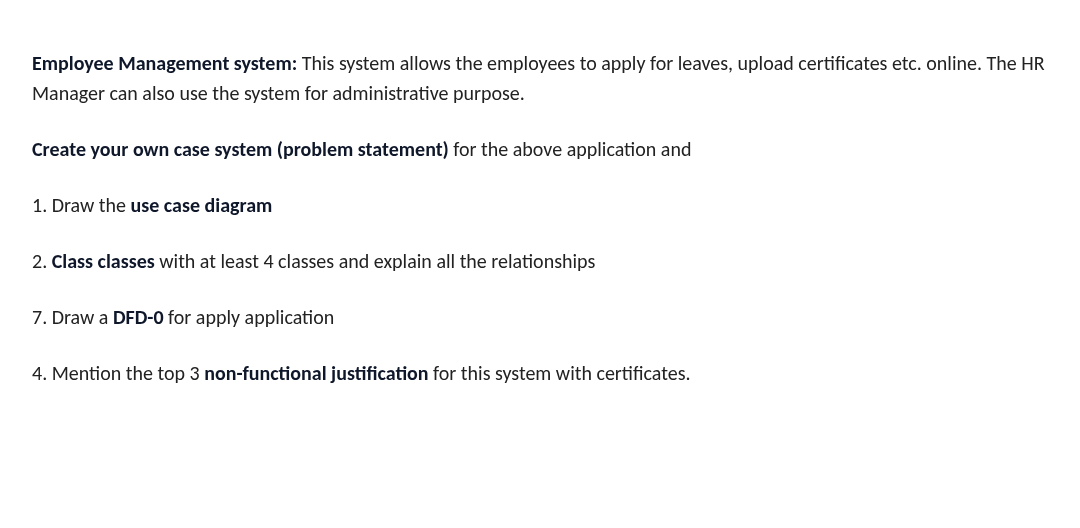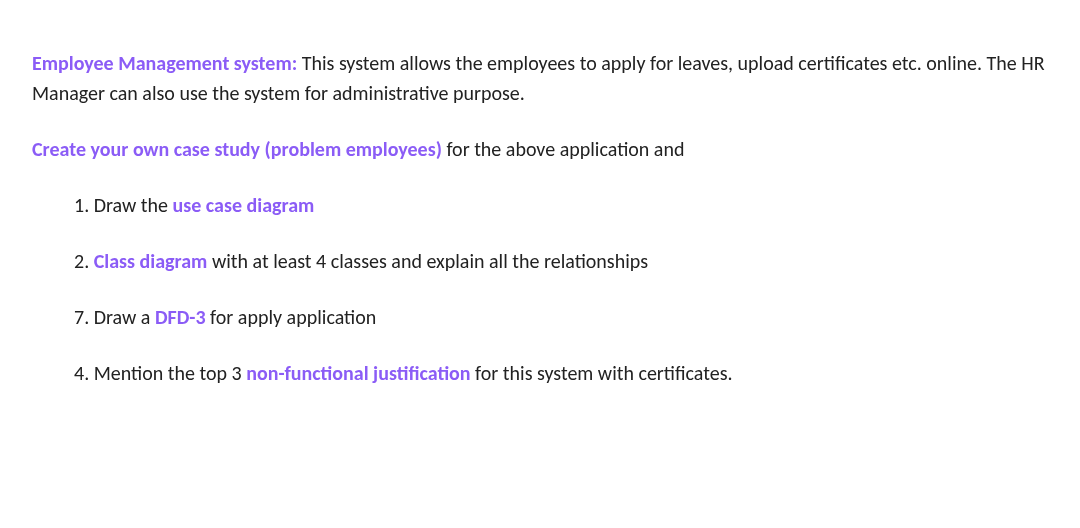--- a/index.html
+++ b/index.html
@@ -15,45 +15,44 @@
       padding: 48px 32px 32px 32px;
       color: #222222;
       font-size: 20px;
       line-height: 1.5;
     }
     .paragraph {
       margin-bottom: 26px;
     }
     .list-item {
       margin-bottom: 26px;
-      margin-left: 42px;
     }
     .bold {
       font-weight: 700;
-      color: #8b5cf6;
+      color: #0f172a;
     }
   </style>
 </head>
 <body>
 
 <div class="paragraph">
   <span class="bold">Employee Management system:</span><span> This system allows the employees to apply for leaves, upload certificates etc. online. The HR Manager can also use the system for administrative purpose.</span>
 </div>
 
 <div class="paragraph">
-  <span class="bold">Create your own case study (problem employees)</span><span> for the above application and</span>
+  <span class="bold">Create your own case system (problem statement)</span><span> for the above application and</span>
 </div>
 
 <div class="list-item">
   <span>1. Draw the </span><span class="bold">use case diagram</span><span></span>
 </div>
 
 <div class="list-item">
-  <span>2. </span><span class="bold">Class diagram</span><span> with at least 4 classes and explain all the relationships</span>
+  <span>2. </span><span class="bold">Class classes</span><span> with at least 4 classes and explain all the relationships</span>
 </div>
 
 <div class="list-item">
-  <span>7. Draw a </span><span class="bold">DFD-3</span><span> for apply application</span>
+  <span>7. Draw a </span><span class="bold">DFD-0</span><span> for apply application</span>
 </div>
 
 <div class="list-item">
   <span>4. Mention the top 3 </span><span class="bold">non-functional justification</span><span> for this system with certificates.</span>
 </div>
 
 </body></html>

